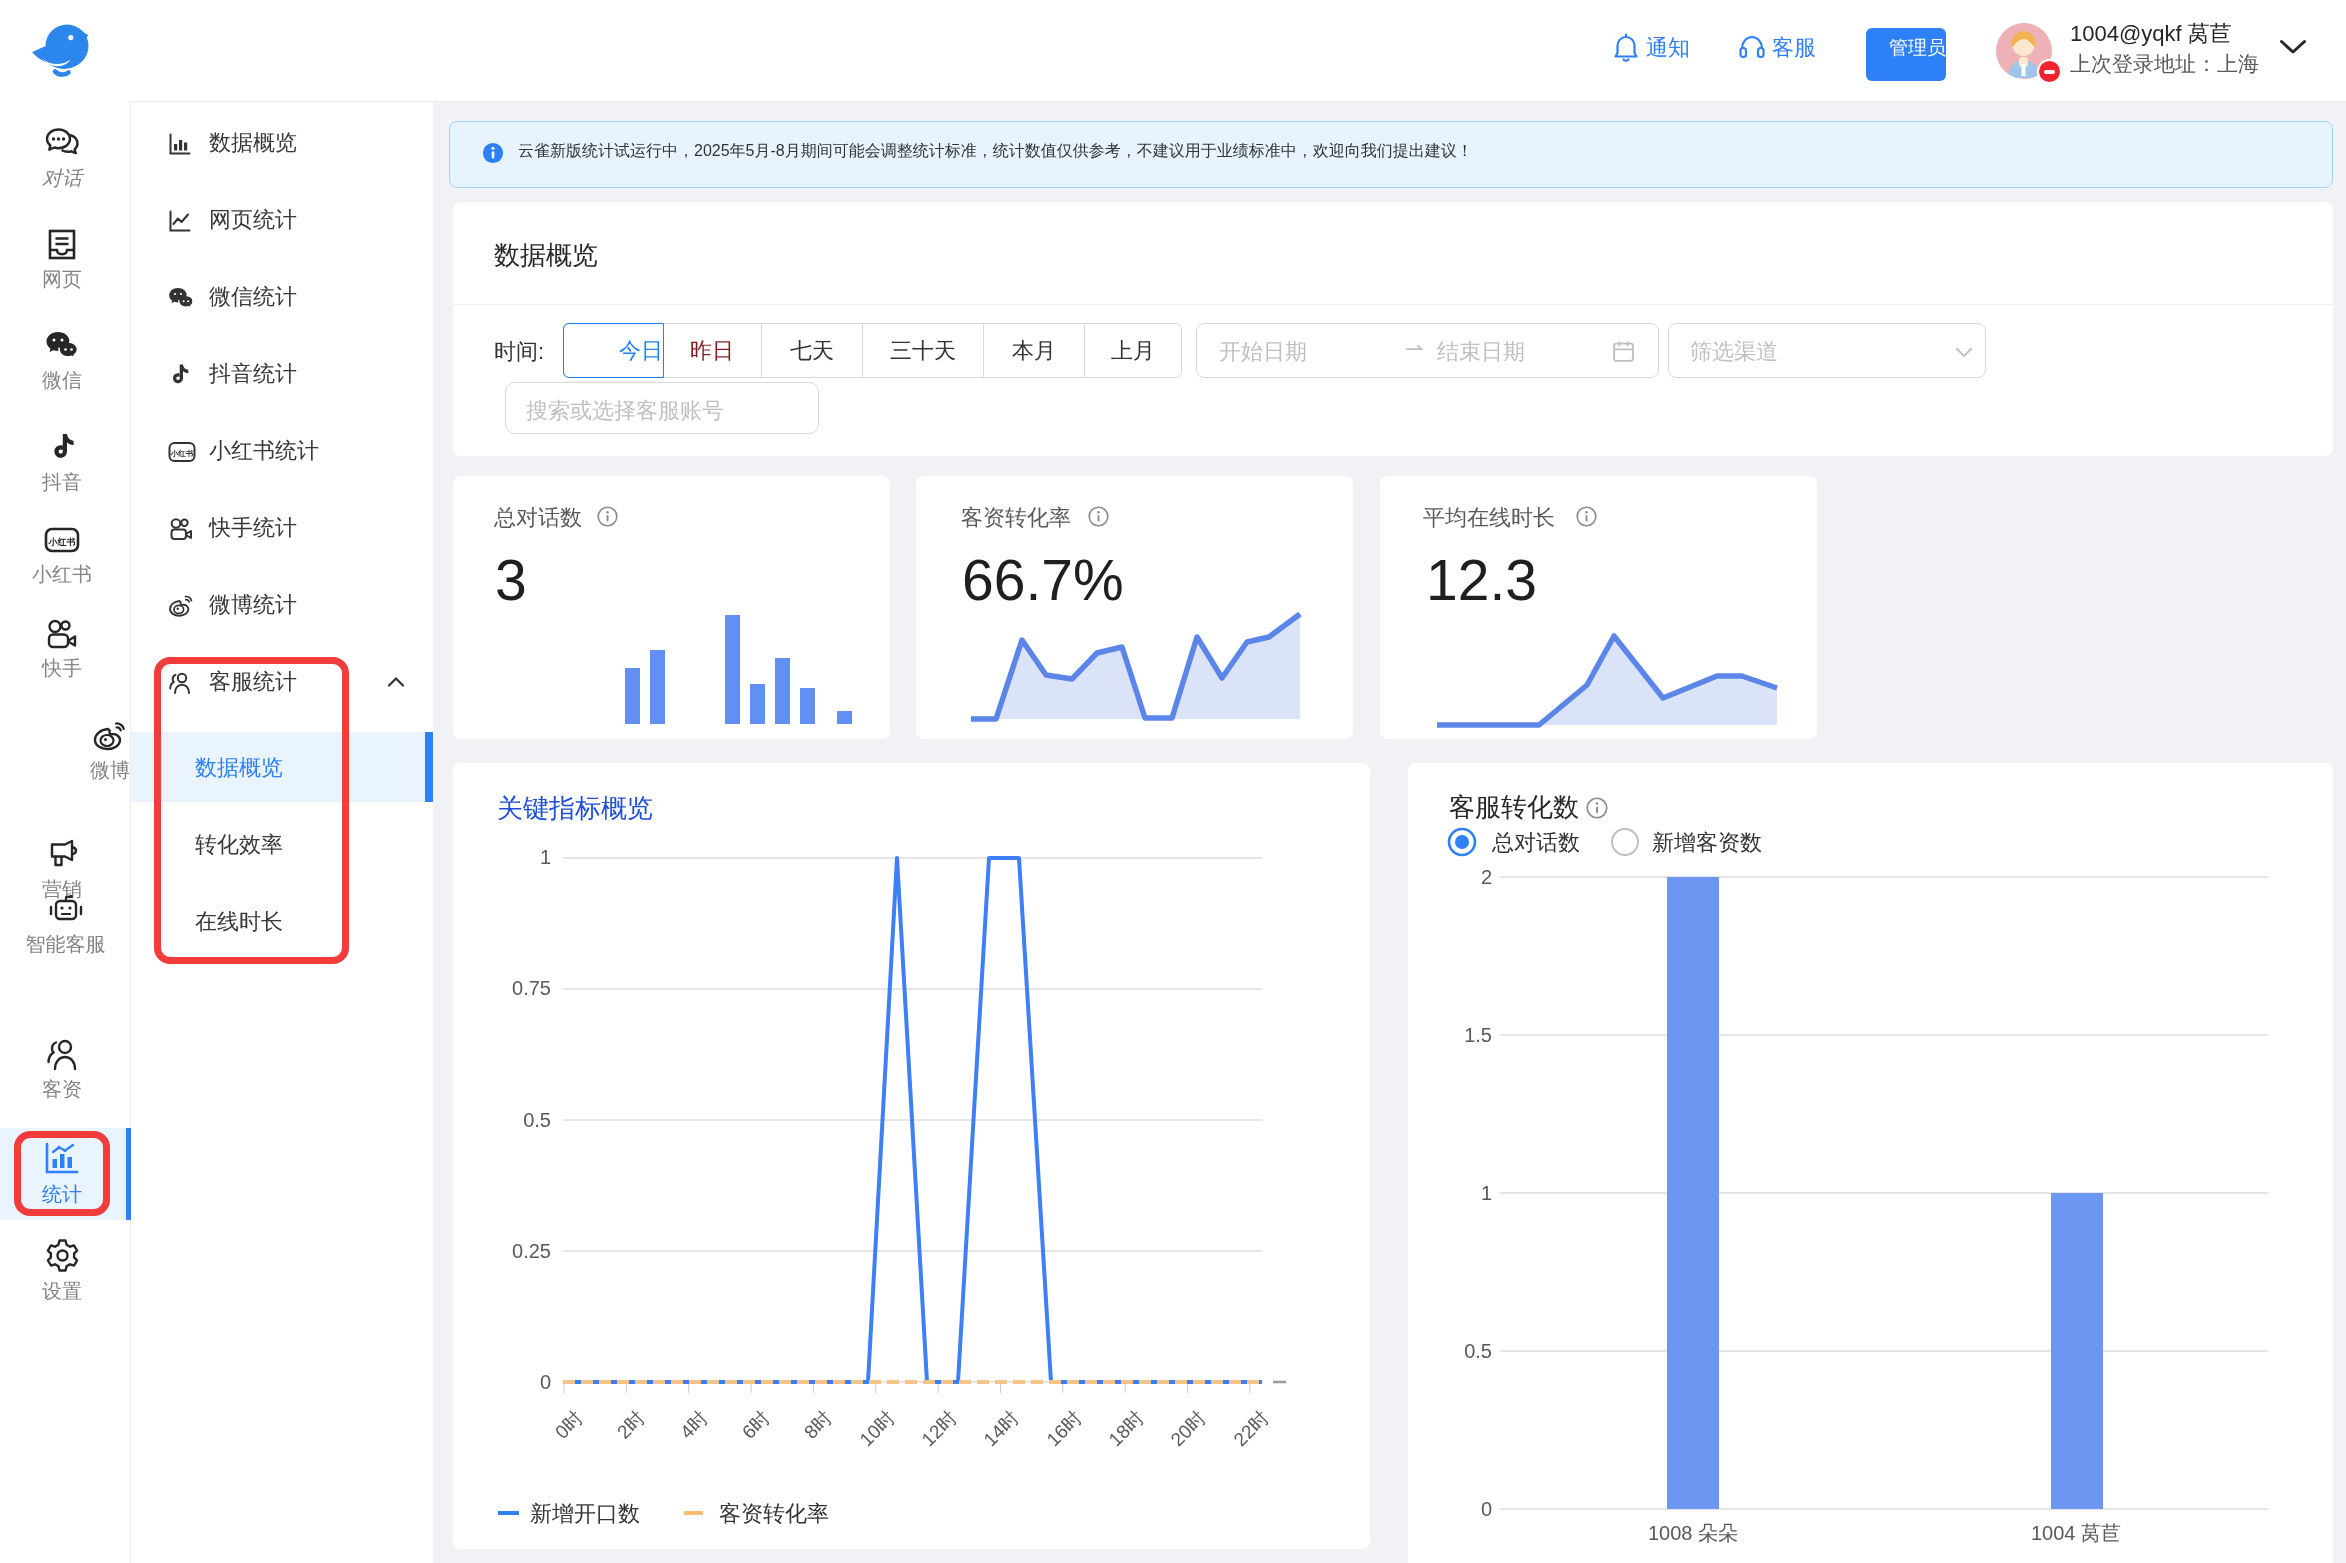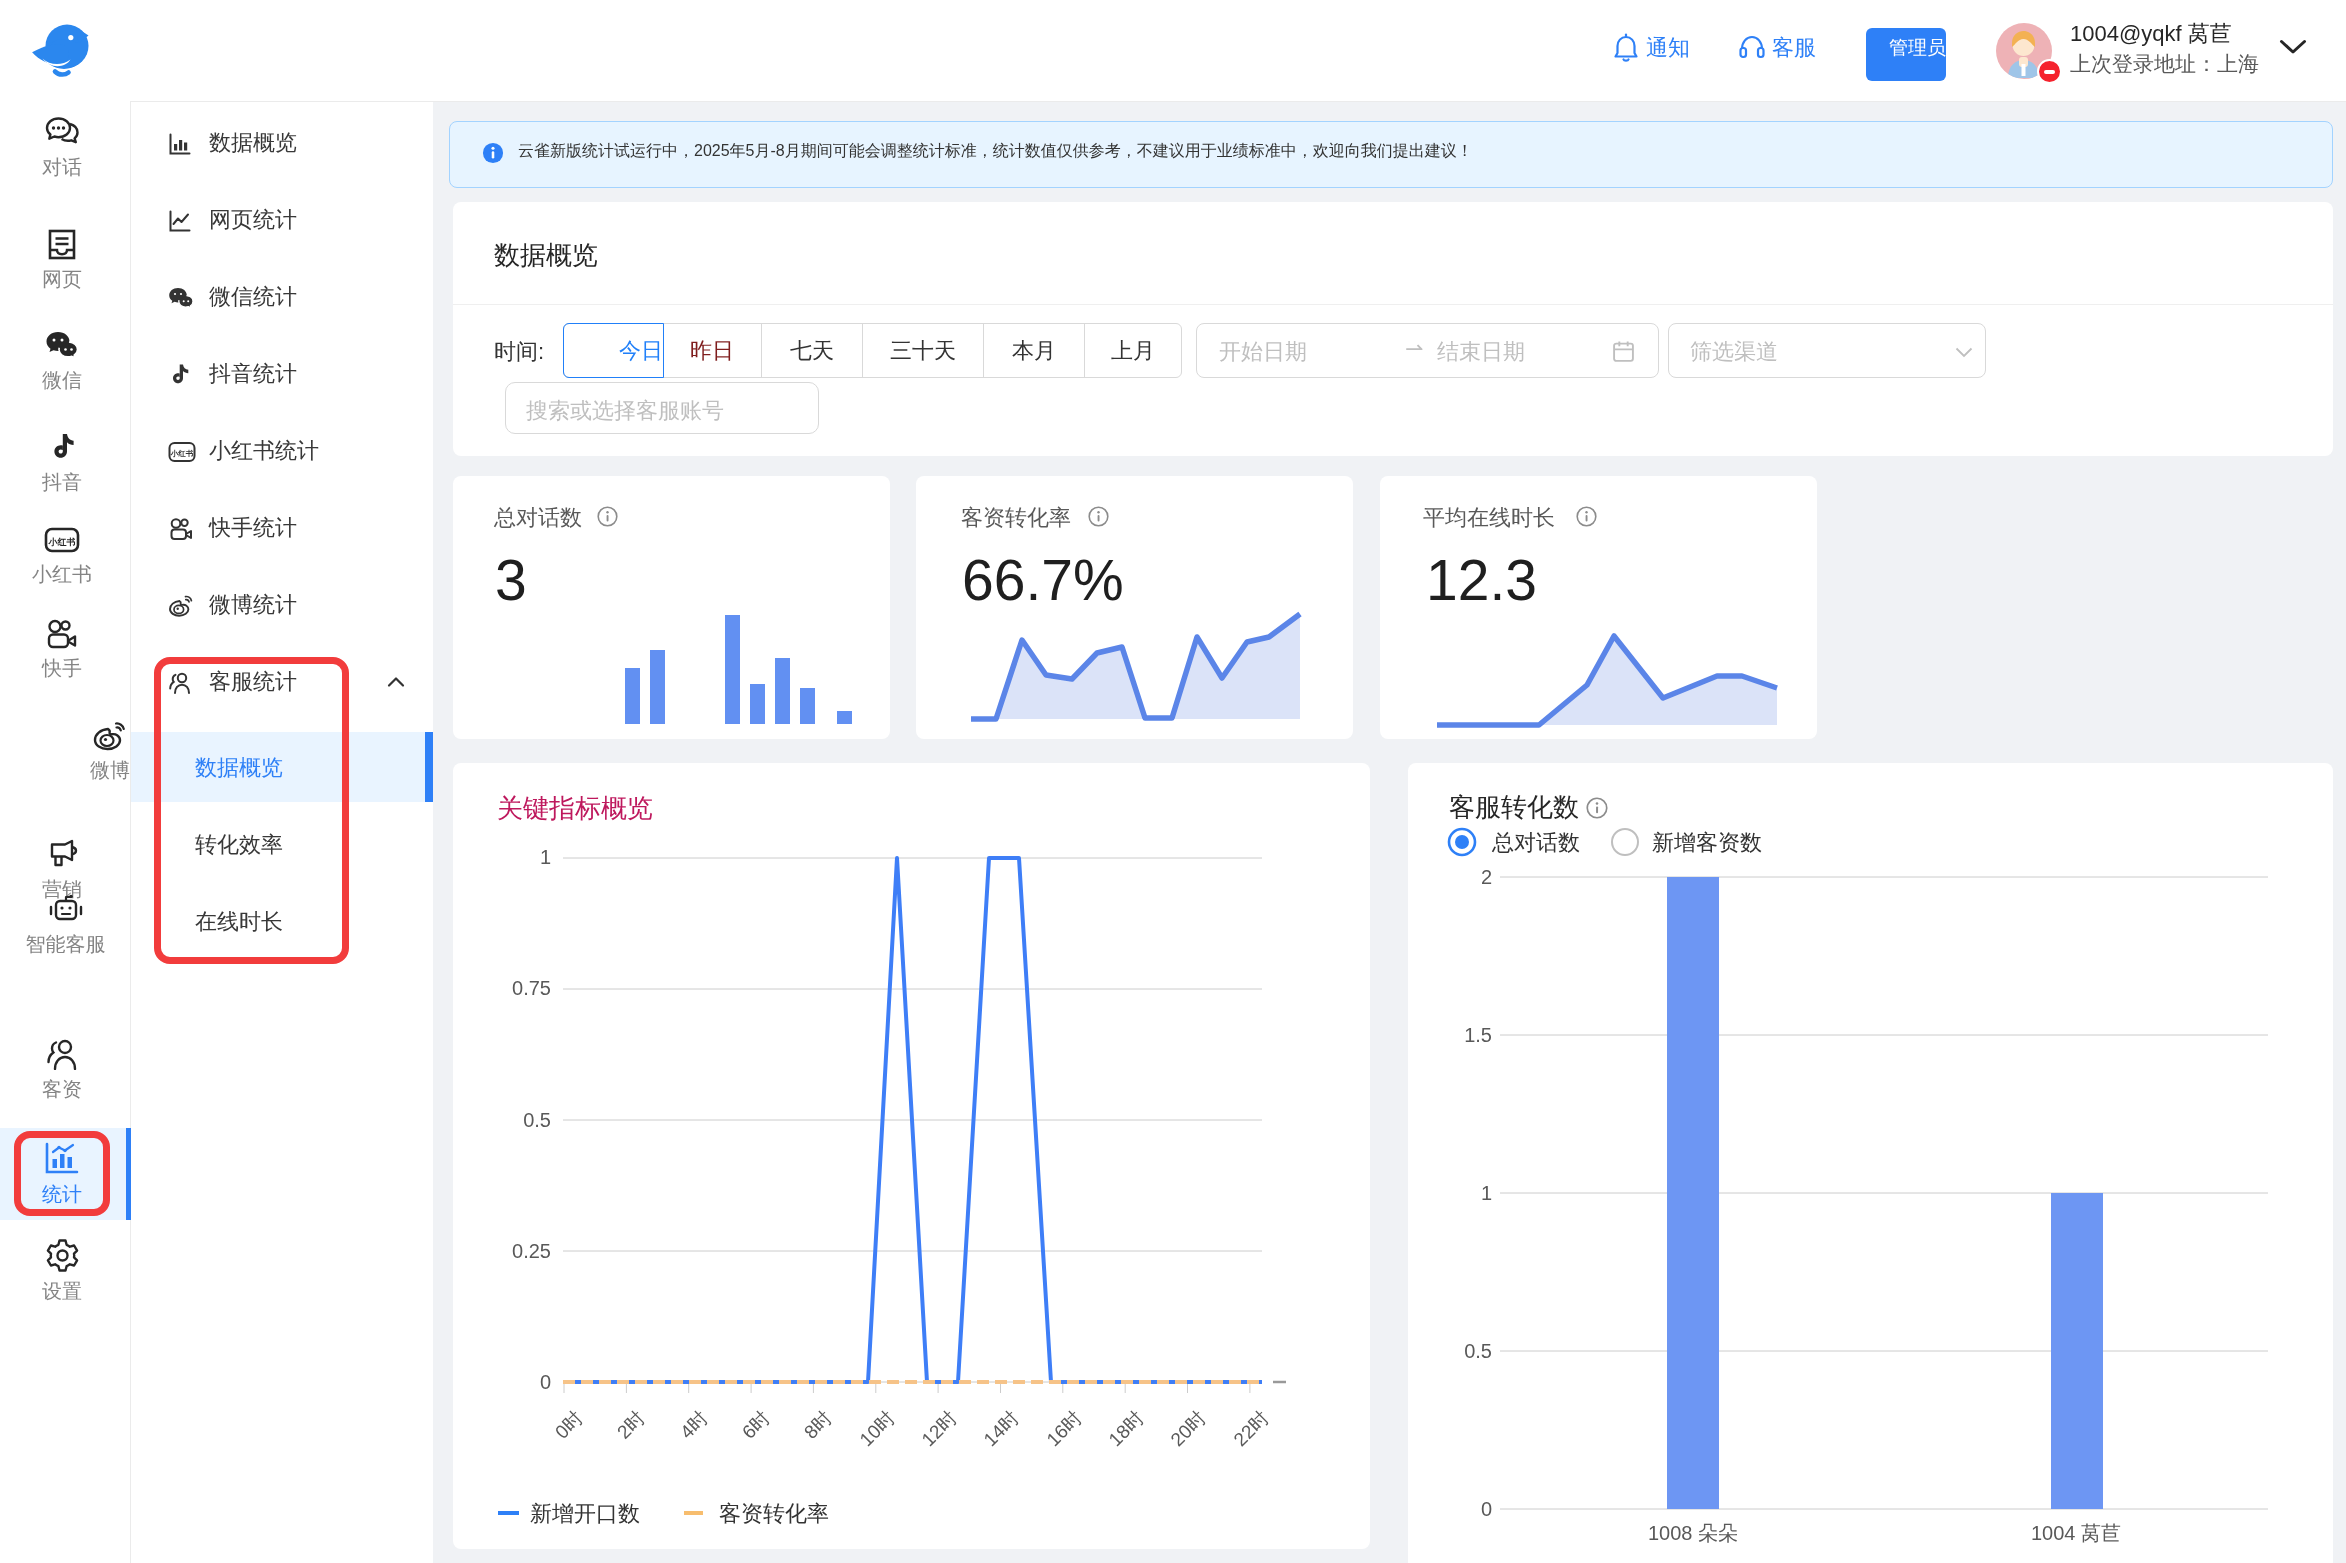--- a/index.html
+++ b/index.html
@@ -110,21 +110,21 @@
         <circle cx="10.5" cy="6.3" r="1.2" fill="#8c8c8c"></circle>
       </svg>
       <div class="abs" style="left:46px; top:71px; font-size:57px; color:#1f1f1f;">12.3</div>
       <svg class="abs" style="left:0; top:0;" width="437" height="263" viewBox="0 0 437 263">
         <polygon points="57,249 159,249 207,209 234,160 283,222 337,200 362,200 397,212 397,249 57,249" fill="#dbe3f8"></polygon>
         <polyline points="57,249 159,249 207,209 234,160 283,222 337,200 362,200 397,212" fill="none" stroke="#5b85e8" stroke-width="5.5" stroke-linejoin="round"></polyline>
       </svg>
     </div>
 
     <div class="card" style="left:20px; top:661px; width:917px; height:786px;">
-      <div class="abs" style="left:44px; top:28px; font-size:26px; color:#be185d;">关键指标概览</div>
+      <div class="abs" style="left:44px; top:28px; font-size:26px; color:#1d4ed8;">关键指标概览</div>
       <svg class="abs" style="left:0; top:0;" width="917" height="786" viewBox="0 0 917 786">
         <g stroke="#cccccc" stroke-width="1">
           <line x1="110" y1="95" x2="809" y2="95"></line>
           <line x1="110" y1="226" x2="809" y2="226"></line>
           <line x1="110" y1="357" x2="809" y2="357"></line>
           <line x1="110" y1="488" x2="809" y2="488"></line>
           <line x1="110" y1="619" x2="809" y2="619"></line>
           <line x1="111" y1="620" x2="111" y2="630"></line>
           <line x1="173.4" y1="620" x2="173.4" y2="630"></line>
           <line x1="235.7" y1="620" x2="235.7" y2="630"></line>
@@ -333,21 +333,21 @@
     <svg class="abs" style="left:2278px; top:39px;" width="30" height="16" viewBox="0 0 30 16">
       <path d="M3.5 2.5 L15 13 L26.5 2.5" fill="none" stroke="#262626" stroke-width="3" stroke-linecap="round" stroke-linejoin="round"></path>
     </svg>
   </div>
   <div class="abs" id="hdrline"></div>
   <div class="abs" id="side1">
 
     <div class="abs" style="left:0; top:1128px; width:130px; height:92px; background:#e9f4ff;"></div>
     <div class="abs" style="left:126px; top:1128px; width:5px; height:92px; background:#2e80f7;"></div>
 
-    <div class="s1item" style="top:116px;">
+    <div class="s1item" style="top:127px;font-style:italic;">
       <svg width="34" height="32" viewBox="0 0 34 32">
         <path d="M25 8 C29.5 9.3 32.5 12.6 32.5 16.5 C32.5 18.8 31.4 20.9 29.6 22.4 L30.8 26.2 L26.3 24.3 C25.2 24.6 24.1 24.8 22.9 24.8 C20.5 24.8 18.3 24.1 16.6 23" fill="none" stroke="#262626" stroke-width="2.4" stroke-linejoin="round"></path>
         <path d="M13.5 2.5 C7 2.5 2 6.7 2 11.9 C2 14.5 3.3 16.8 5.4 18.4 L4.3 22.7 L9.4 20.5 C10.7 20.9 12 21.2 13.5 21.2 C20 21.2 25 17 25 11.9 C25 6.7 20 2.5 13.5 2.5 Z" fill="none" stroke="#262626" stroke-width="2.4" stroke-linejoin="round"></path>
         <circle cx="8.5" cy="12" r="1.7" fill="#262626"></circle>
         <circle cx="13.5" cy="12" r="1.7" fill="#262626"></circle>
         <circle cx="18.5" cy="12" r="1.7" fill="#262626"></circle>
       </svg>
       <div>对话</div>
     </div>
     <div class="s1item" style="top:229px;">

